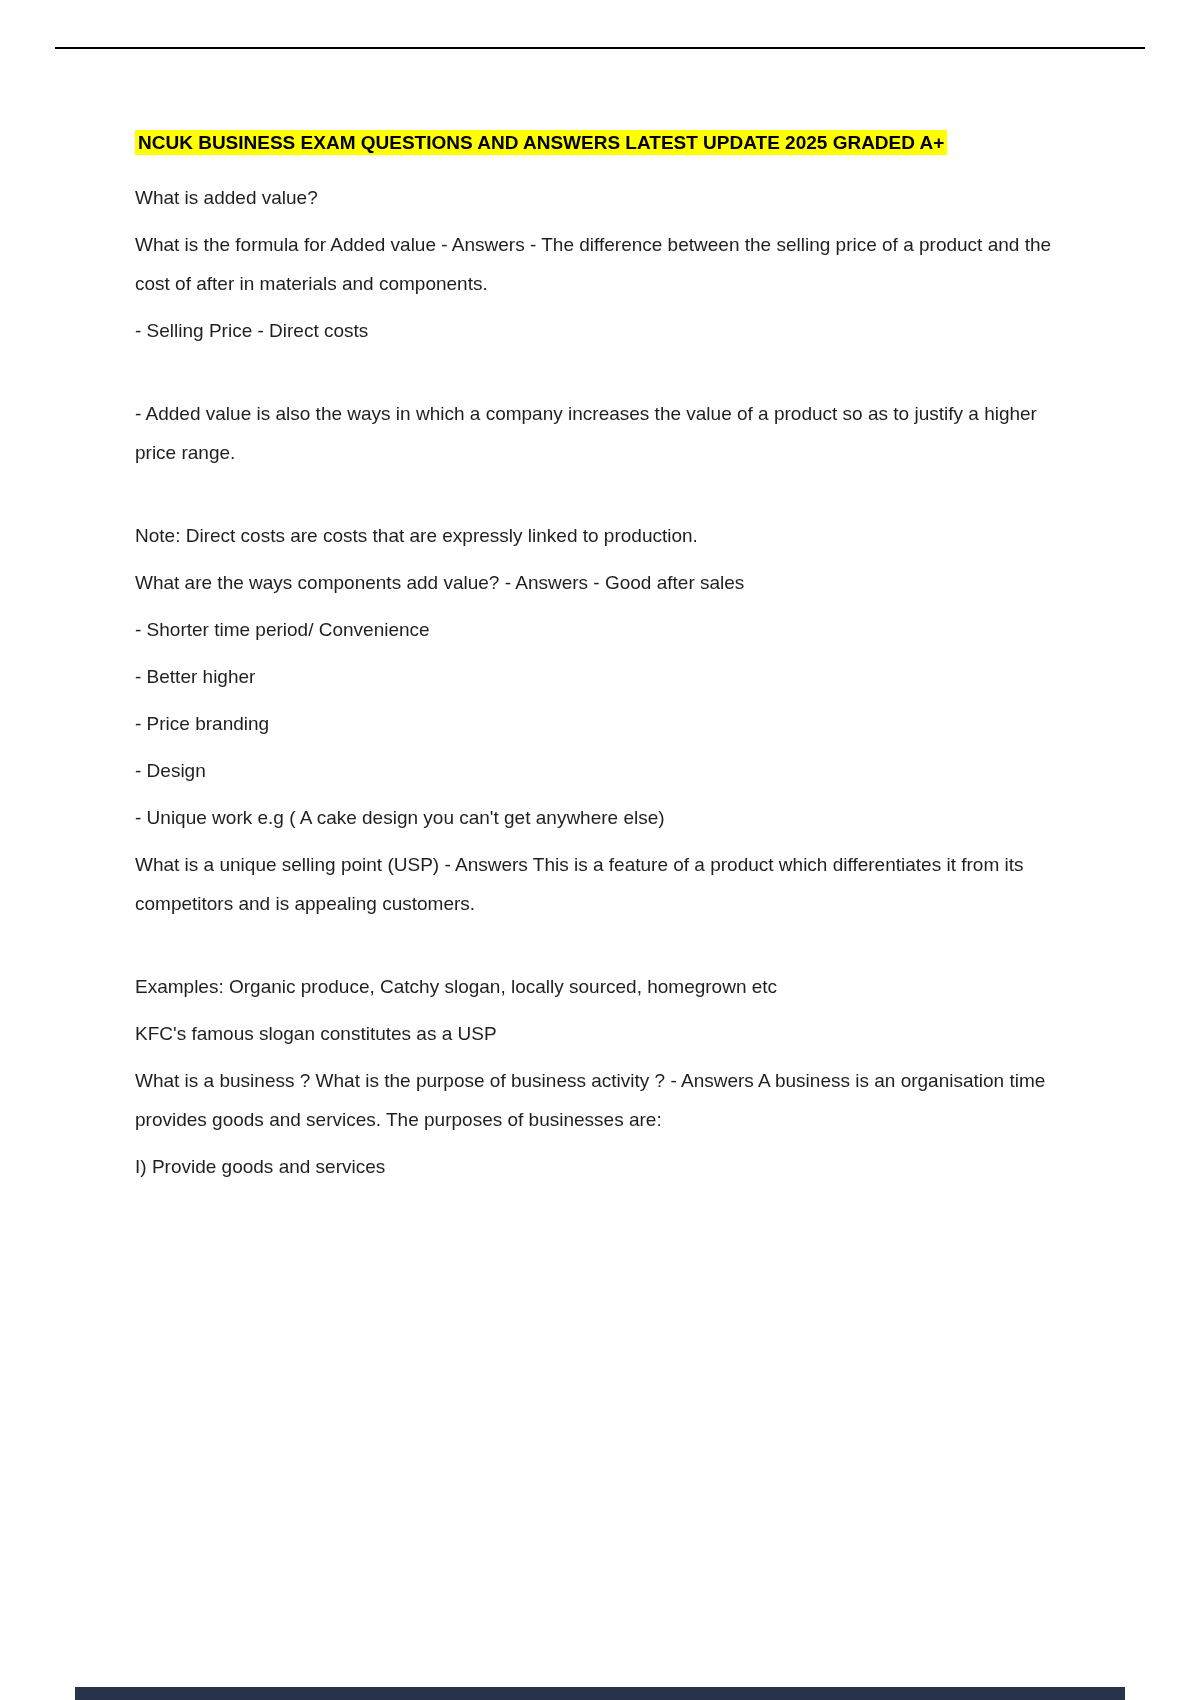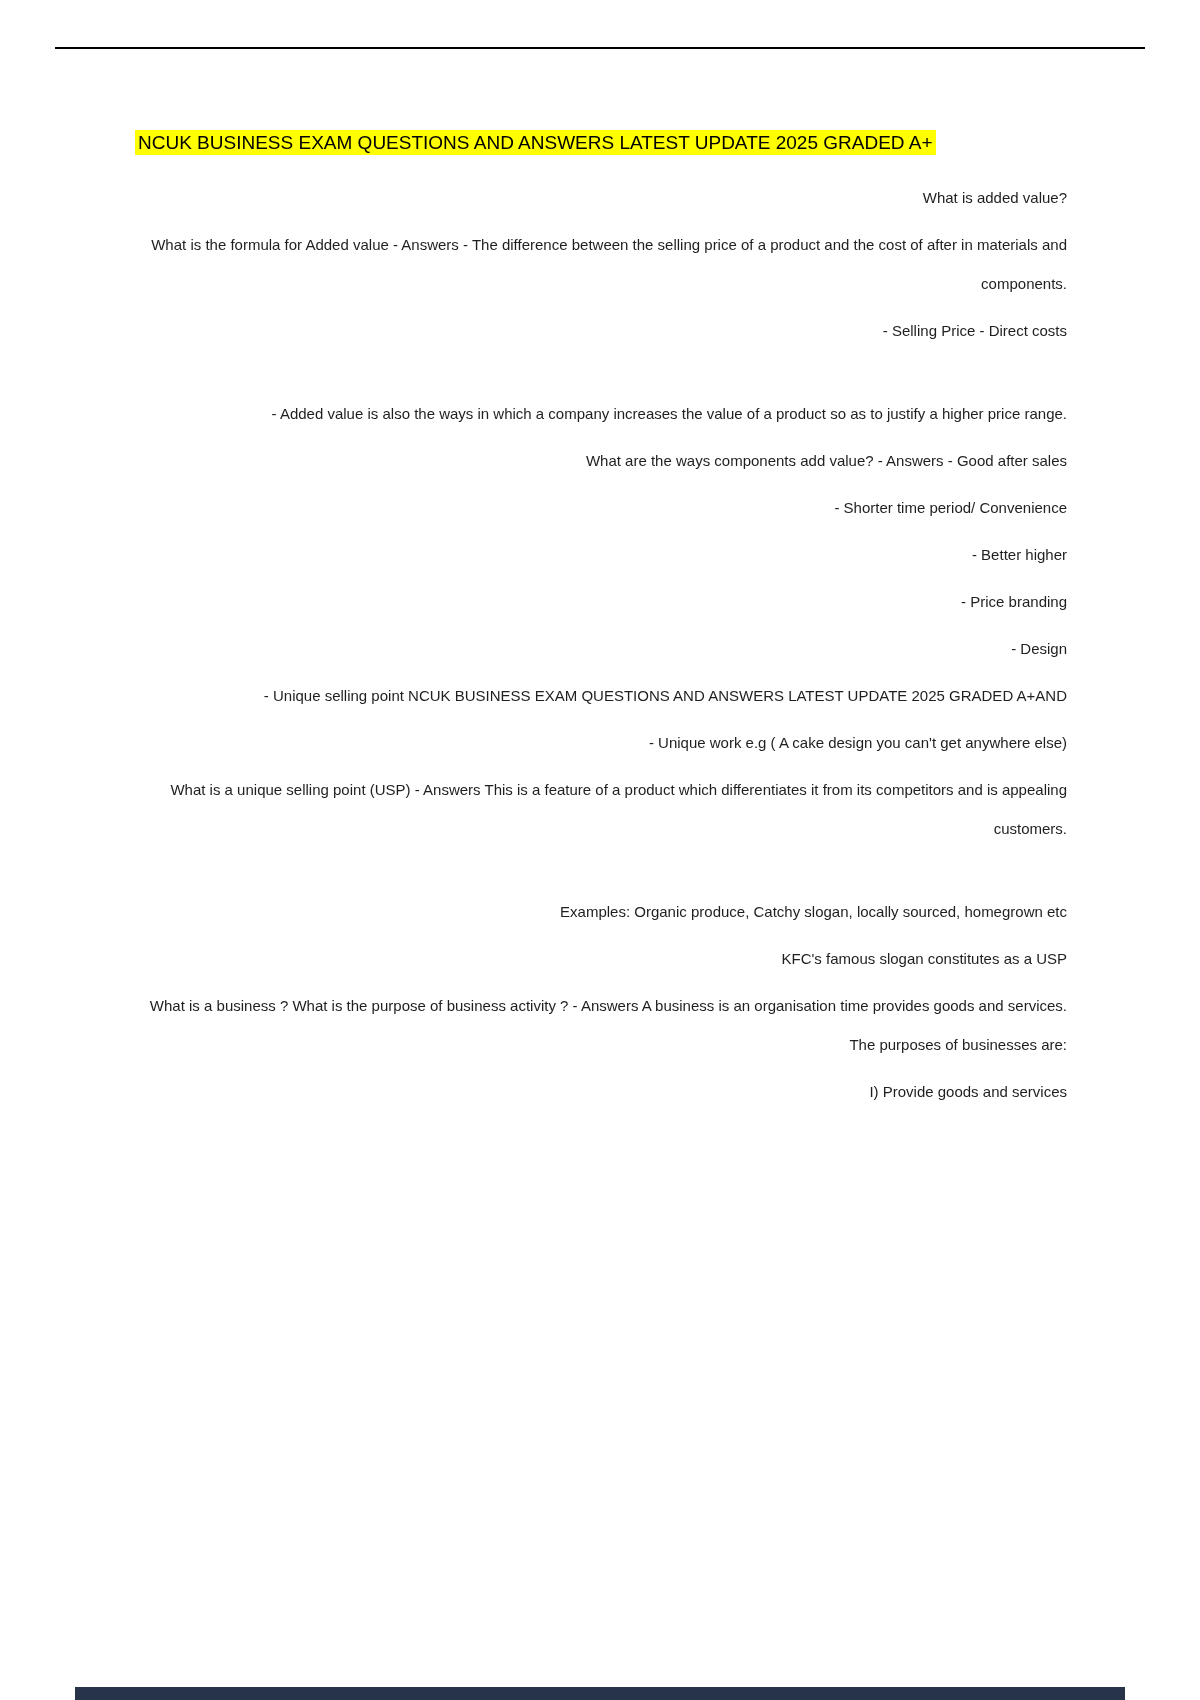--- a/index.html
+++ b/index.html
@@ -30,33 +30,32 @@
   }
   .content {
     position: absolute;
     left: 135px;
     top: 128px;
     width: 932px;
   }
   .doc-title {
     margin: 0 0 20px 0;
     font-size: 19px;
-    font-weight: normal;
+    font-weight: bold;
     line-height: 30px;
   }
   .doc-title .highlight {
     background: #ffff00;
     color: #000000;
     padding: 2px 3px;
   }
   .content p {
     margin: 0 0 8px 0;
-    font-size: 15px;
+    font-size: 19px;
     line-height: 39px;
-    text-align: right;
   }
   .gap-before {
     margin-top: 44px !important;
   }
   .footer-bar {
     position: absolute;
     left: 75px;
     bottom: 0px;
     width: 1050px;
     height: 13px;
@@ -71,26 +70,26 @@
   <div class="top-rule"></div>
 
   <div class="content">
 
     <h1 class="doc-title"><span class="highlight">NCUK BUSINESS EXAM QUESTIONS AND ANSWERS LATEST UPDATE 2025 GRADED A+</span></h1>
 
     <p>What is added value?</p>
     <p>What is the formula for Added value - Answers - The difference between the selling price of a product and the cost of after in materials and components.</p>
     <p>- Selling Price - Direct costs</p>
     <p class="gap-before">- Added value is also the ways in which a company increases the value of a product so as to justify a higher price range.</p>
+    <p class="gap-before">Note: Direct costs are costs that are expressly linked to production.</p>
     <p>What are the ways components add value? - Answers - Good after sales</p>
     <p>- Shorter time period/ Convenience</p>
     <p>- Better higher</p>
     <p>- Price branding</p>
     <p>- Design</p>
-    <p>- Unique selling point NCUK BUSINESS EXAM QUESTIONS AND ANSWERS LATEST UPDATE 2025 GRADED A+AND</p>
     <p>- Unique work e.g ( A cake design you can't get anywhere else)</p>
     <p>What is a unique selling point (USP) - Answers This is a feature of a product which differentiates it from its competitors and is appealing customers.</p>
     <p class="gap-before">Examples: Organic produce, Catchy slogan, locally sourced, homegrown etc</p>
     <p>KFC's famous slogan constitutes as a USP</p>
     <p>What is a business ? What is the purpose of business activity ? - Answers A business is an organisation time provides goods and services. The purposes of businesses are:</p>
     <p>I) Provide goods and services</p>
 
   </div>
 
   <div class="footer-bar"></div>

